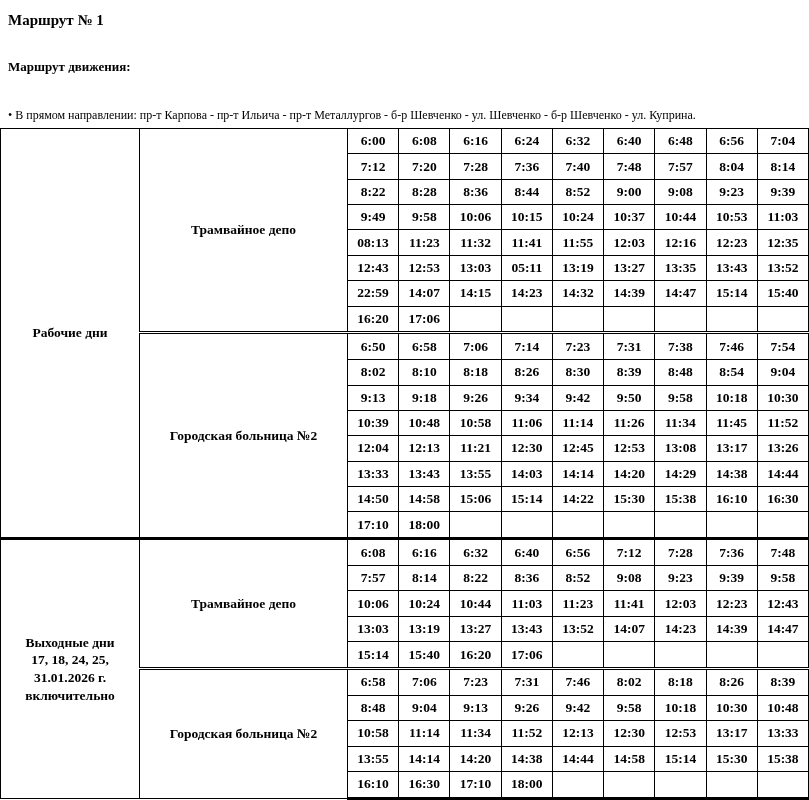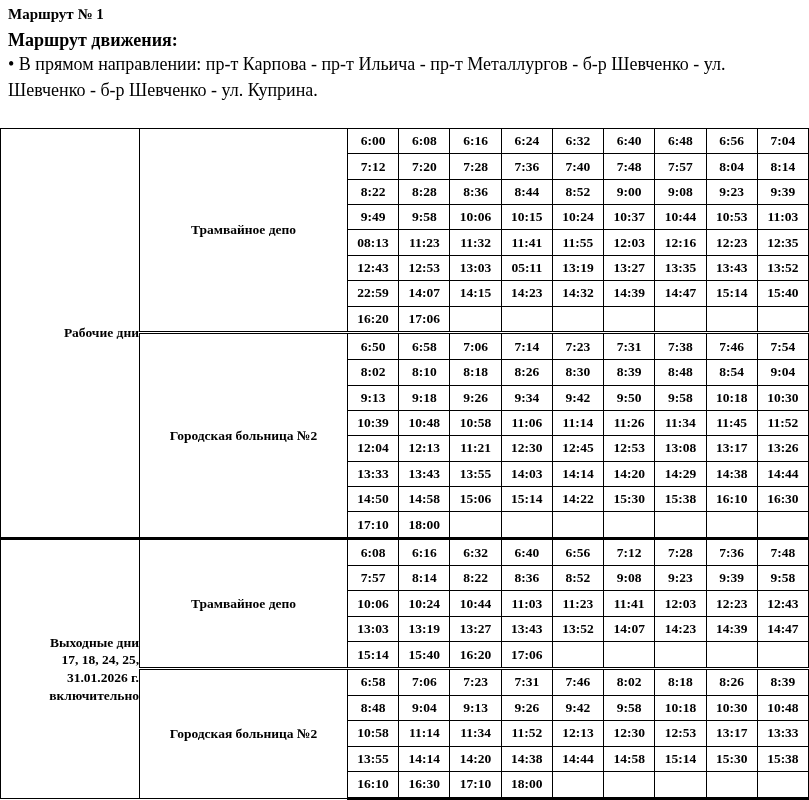--- a/index.html
+++ b/index.html
@@ -11,42 +11,43 @@
     overflow: hidden;
     font-family: "Liberation Serif", serif;
     color: #000000;
   }
   .page { width: 809px; height: 800px; }
 
   
   .header {
     height: 128px;
     box-sizing: border-box;
-    padding: 6px 8px 0 8px;
+    padding: 12px 8px 0 8px;
   }
   .title-row { display: flex; align-items: baseline; }
   .route-no {
     font-weight: bold;
     font-size: 15px;
     width: 135px;
     flex: 0 0 135px;
   }
   .route-title {
     font-weight: bold;
     font-size: 16px;
   }
   .mv-title {
-    margin-top: 7px;
+    margin-top: 30px;
     font-weight: bold;
-    font-size: 18px;
+    font-size: 13px;
   }
   .mv-line {
-    font-size: 18px;
+    font-size: 12px;
     line-height: 1.45;
     width: 795px;
+    margin-top: 32px;
   }
 
   
   table.schedule {
     border-collapse: collapse;
     table-layout: fixed;
     width: 809px;
     height: 672px;
   }
   table.schedule td {
@@ -56,21 +57,21 @@
     font-weight: bold;
     overflow: hidden;
   }
   td.time-cell { text-align: center; }
   td.stop-cell {
     text-align: center;
     padding-left: 3px;
     vertical-align: middle;
   }
   td.day-cell {
-    text-align: right;
+    text-align: center;
     vertical-align: middle;
     white-space: pre-line;
     line-height: 1.32;
   }
   tr.block-start td { border-top: 3px double #000000; }
   tr.section-start td { border-top: 3px solid #000000; }
   tr.last-row td { border-bottom: 3px solid #000000; }
 </style>
 </head>
 <body>

